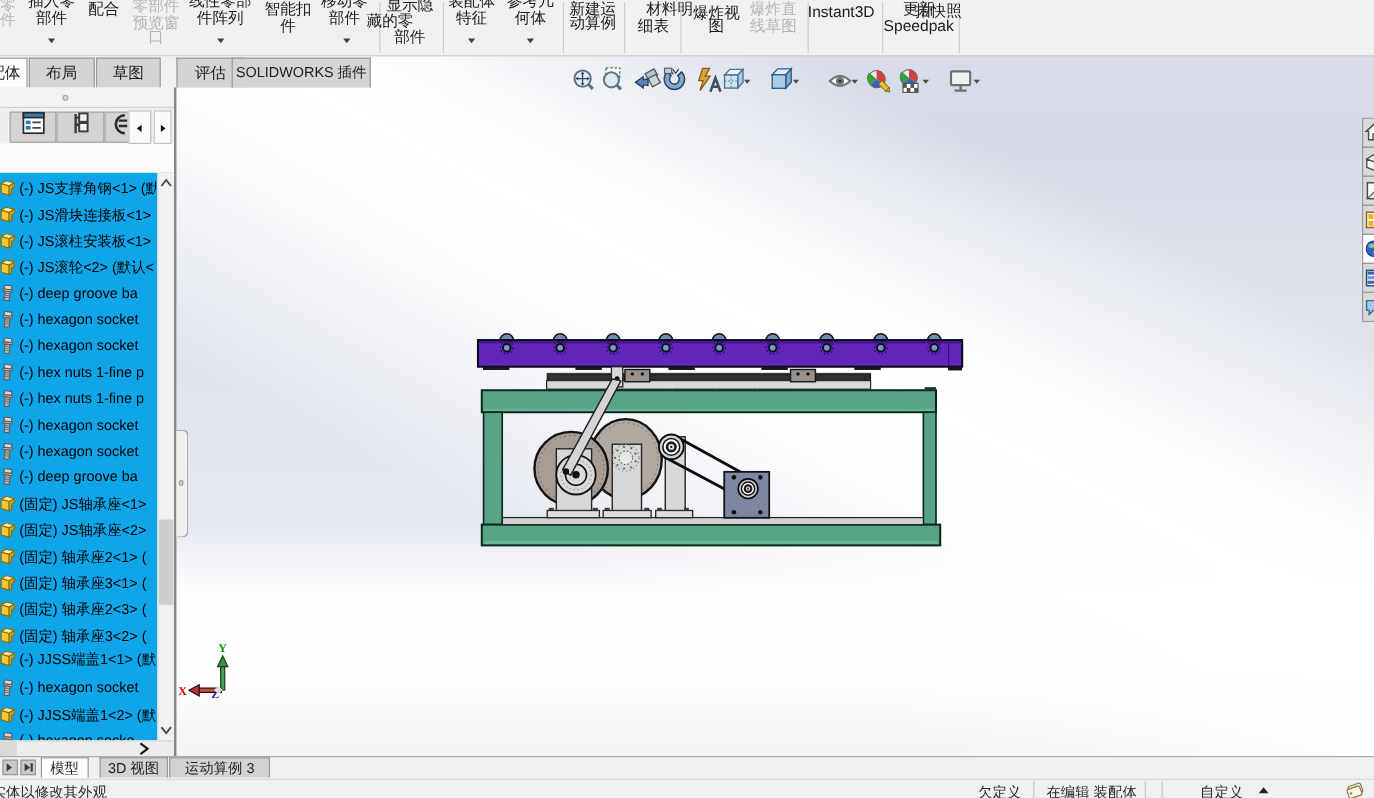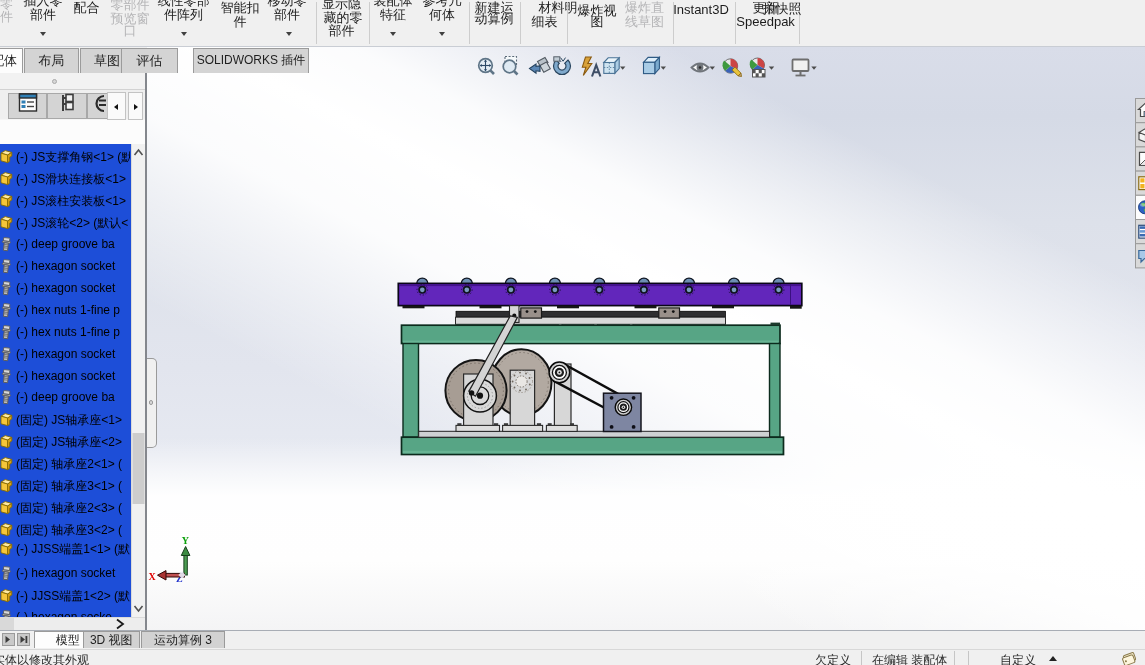--- a/index.html
+++ b/index.html
@@ -322,21 +322,21 @@
   <div class="tl" style="left:183.5px;top:-6px">线性零部</div>
   <div class="tl" style="left:183.5px;top:8px">件阵列</div>
   <div class="dd" style="left:183.5px;top:32px"></div>
   <div class="tl" style="left:240px;top:0.5px">智能扣</div>
   <div class="tl" style="left:240px;top:14.5px">件</div>
   <div class="tl" style="left:287px;top:-6px">移动零</div>
   <div class="tl" style="left:287px;top:8px">部件</div>
   <div class="dd" style="left:288.9px;top:32px"></div>
   <div class="sep" style="left:315.5px"></div>
   <div class="tl" style="left:341.5px;top:-3px">显示隐</div>
-  <div class="tl" style="left:343px;top:10.5px">藏的零</div>
+  <div class="tl" style="left:325px;top:10.5px">藏的零</div>
   <div class="tl" style="left:341.5px;top:24px">部件</div>
   <div class="sep" style="left:368.5px"></div>
   <div class="tl" style="left:393px;top:-6px">装配体</div>
   <div class="tl" style="left:393px;top:8px">特征</div>
   <div class="dd" style="left:392.9px;top:32px"></div>
   <div class="tl" style="left:442px;top:-6px">参考几</div>
   <div class="tl" style="left:442px;top:8px">何体</div>
   <div class="dd" style="left:441.6px;top:32px"></div>
   <div class="sep" style="left:468.7px"></div>
   <div class="tl" style="left:494px;top:1px">新建运</div>
@@ -356,21 +356,21 @@
   <div class="tl" style="left:765.6px;top:14.5px">Speedpak</div>
   <div class="sep" style="left:799px"></div>
   <div class="tl" style="left:782px;top:1.5px">拍快照</div>
 </div>
 <div class="abs" style="left:0;top:46px;width:1145px;height:1px;background:#c9cdd4"></div>
 
 <div class="abs" style="left:0;top:47px;width:147px;height:29px;background:#f1f1f1"></div>
 <div class="tab" style="left:-41px;width:64px;background:#fdfdfd;text-align:right;padding-right:5px">装配体</div>
 <div class="tab" style="left:23.8px;width:55px">布局</div>
 <div class="tab" style="left:80.2px;width:53.5px">草图</div>
-<div class="tab" style="left:121px;width:56.5px">评估</div>
+<div class="tab" style="left:147px;width:56.5px">评估</div>
 <div class="tab" style="left:193px;width:116px;font-size:12px">SOLIDWORKS 插件</div>
 
 <div class="abs" id="panel" style="left:0;top:73px;width:145px;height:558px;background:#f5f5f5;overflow:hidden">
 
   <div class="abs" style="left:0;top:0;width:145px;height:16px;background:#f2f2f2"></div>
   <div class="abs" style="left:52px;top:6px;width:5px;height:5px;border-radius:50%;background:#d6d6d6;border:1px solid #a9a9a9"></div>
   <div class="abs" style="left:0;top:16px;width:145px;height:1px;background:#d2d2d2"></div>
 
   <div class="abs" style="left:0;top:17px;width:145px;height:29px;background:#efefef"></div>
   <div class="abs" style="left:8px;top:20px;width:39px;height:26px;background:#d4d4d4;border:1px solid #a8a8a8"></div>
@@ -393,21 +393,21 @@
     <line x1="99" y1="10.5" x2="106" y2="10.5" stroke="#2b2b2b" stroke-width="2"></line>
     <line x1="99" y1="15" x2="106" y2="15" stroke="#2b2b2b" stroke-width="2"></line>
   </svg>
   <div class="abs" style="left:107.4px;top:19px;width:19px;height:28px;background:#fafafa;border:1px solid #c3c3c3"></div>
   <div class="abs" style="left:127.7px;top:19px;width:15.5px;height:28px;background:#fafafa;border:1px solid #c3c3c3"></div>
   <div class="abs" style="left:114px;top:31px;width:0;height:0;border-top:3.5px solid transparent;border-bottom:3.5px solid transparent;border-right:4.5px solid #111"></div>
   <div class="abs" style="left:134px;top:31px;width:0;height:0;border-top:3.5px solid transparent;border-bottom:3.5px solid transparent;border-left:4.5px solid #111"></div>
 
   <div class="abs" style="left:0;top:47px;width:145px;height:25px;background:#fcfcfc"></div>
 
-  <div class="abs" id="tree" style="left:0;top:71px;width:145px;height:473px;background:#1d4ed8">
+  <div class="abs" id="tree" style="left:0;top:71px;width:145px;height:473px;background:#0ea5e9">
   <div class="trow" style="top:2.2px">
         <svg width="13" height="15" viewBox="0 0 13 15">
           <path d="M1 4.2 L5.2 1.6 L11.8 3.4 L7.6 6 Z" fill="#ffe9a0" stroke="#8a6d00" stroke-width="0.9"></path>
           <path d="M1 4.2 L7.6 6 L7.6 13.6 L1 11.8 Z" fill="#f5c63a" stroke="#8a6d00" stroke-width="0.9"></path>
           <path d="M7.6 6 L11.8 3.4 L11.8 7 L9.7 8.3 L9.7 12.3 L7.6 13.6 Z" fill="#d9a212" stroke="#8a6d00" stroke-width="0.9"></path>
         </svg>
         <span class="tx">(-) JS支撑角钢&lt;1&gt; (默</span>
       </div>
   <div class="trow" style="top:24.1px">
         <svg width="13" height="15" viewBox="0 0 13 15">
@@ -682,21 +682,21 @@
 </svg>
 
 <div class="abs" style="left:0;top:630px;width:1145px;height:18.5px;background:#f0f0f0;border-top:1px solid #a8adb5"></div>
 <div class="abs" style="left:1.5px;top:633px;width:13px;height:13px;background:#c9c9c9;border:1px solid #9a9a9a"></div>
 <div class="abs" style="left:16.5px;top:633px;width:13px;height:13px;background:#c9c9c9;border:1px solid #9a9a9a"></div>
 <svg class="abs" style="left:0;top:632px" width="34" height="16" viewBox="0 0 34 16">
   <path d="M5.5 4 L10 7.5 L5.5 11 Z" fill="#3c3c3c"></path>
   <path d="M20.5 4 L25 7.5 L20.5 11 Z" fill="#3c3c3c"></path>
     <rect x="25.5" y="4" width="1.8" height="7" fill="#3c3c3c"></rect>
 </svg>
-<div class="btab" style="left:33.8px;width:68px;background:#fdfdfd">模型</div>
+<div class="btab" style="left:33.8px;width:40px;background:#fdfdfd">模型</div>
 <div class="btab" style="left:82.5px;width:57.5px">3D 视图</div>
 <div class="btab" style="left:141px;width:84px">运动算例 3</div>
 
 <div class="abs" id="status" style="left:0;top:648.5px;width:1145px;height:16.5px;background:#f0f0f0;border-top:1px solid #d8d8d8;font-size:12px;color:#2a2a2a;overflow:hidden">
   <div class="abs" style="left:-7px;top:2px;white-space:nowrap">实体以修改其外观</div>
   <div class="abs" style="left:815px;top:2px">欠定义</div>
   <div class="abs" style="left:861px;top:1px;width:1px;height:14px;background:#c6c6c6"></div>
   <div class="abs" style="left:872px;top:2px">在编辑 装配体</div>
   <div class="abs" style="left:954px;top:1px;width:1px;height:14px;background:#c6c6c6"></div>
   <div class="abs" style="left:968px;top:1px;width:1px;height:14px;background:#c6c6c6"></div>

